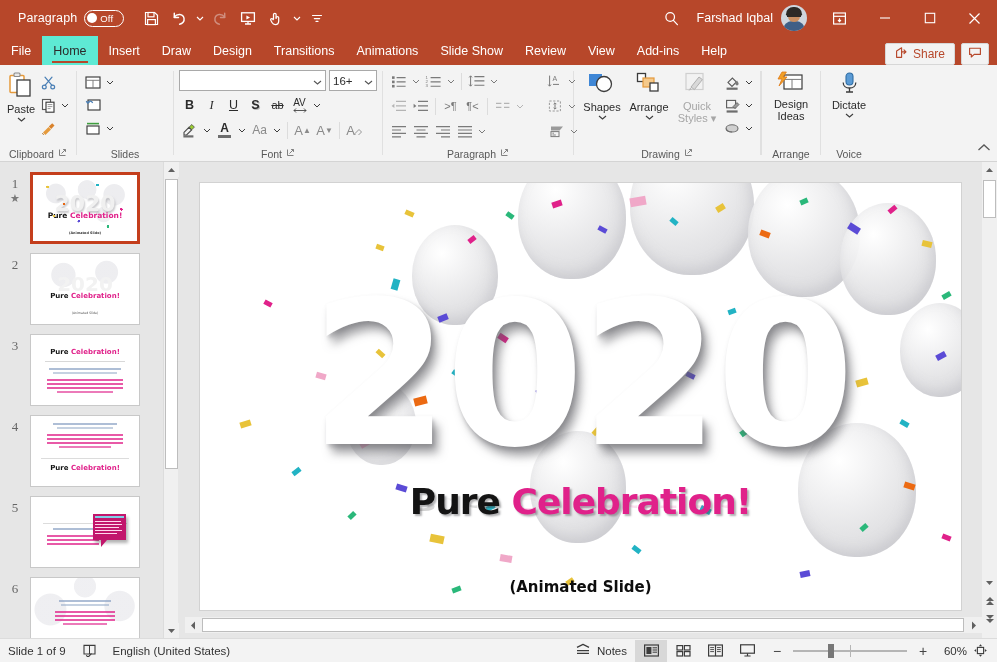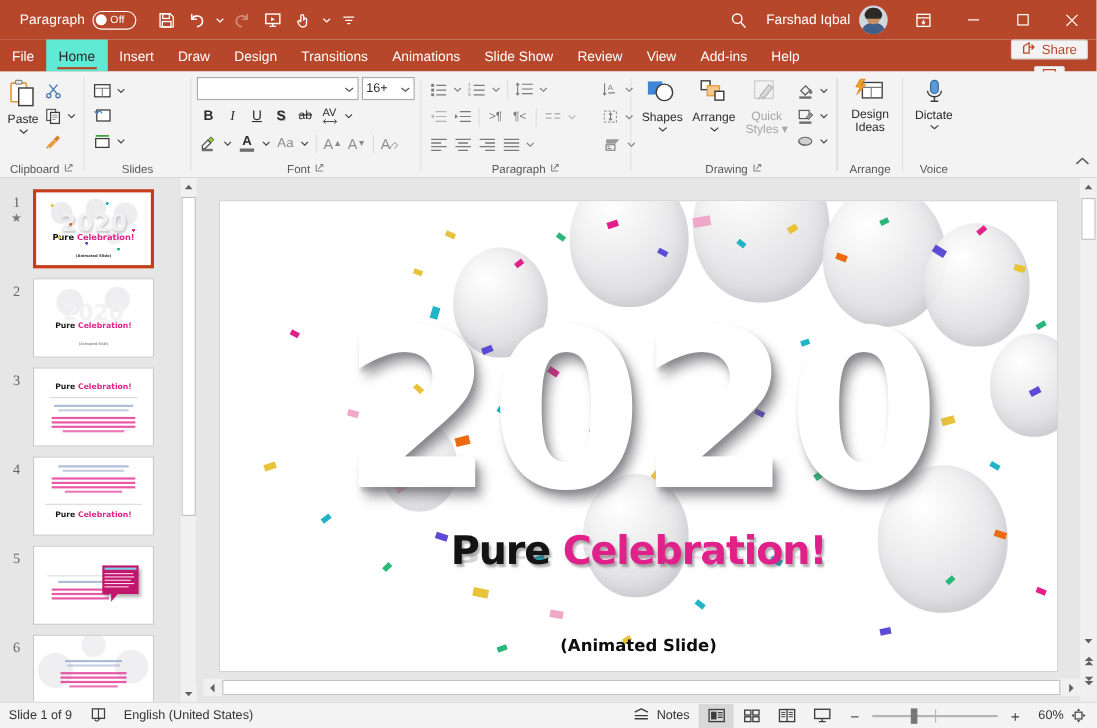--- a/index.html
+++ b/index.html
@@ -62,21 +62,21 @@
   .tab {
     padding: 0 11px; height: 29px; display: flex; align-items: center;
     font-size: 12.5px; color: #fff; white-space: nowrap; position: relative;
   }
   .tab.file { background: #b7472a; }
   .tab.active { background: #5eead4; color: #2b2b2b; }
   .tab.active::after {
     content: ""; position: absolute; left: 10px; right: 10px; bottom: 2px;
     height: 2.5px; background: #b7472a;
   }
-  .tab-right { margin-left: auto; display: flex; align-items: center; gap: 6px; padding-right: 8px; height: 29px; flex-direction: column; }
+  .tab-right { margin-left: auto; display: flex; align-items: flex-end; gap: 6px; padding-right: 8px; height: 29px; }
   .sharebtn {
     display: flex; align-items: center; gap: 5px; height: 22px;
     background: #f3f3f3; border: 1px solid #d7d7d7; border-radius: 2px;
     padding: 0 9px; color: #b7472a; font-size: 12px;
   }
   .cmtbtn {
     width: 28px; height: 22px; background: #f3f3f3; border: 1px solid #d7d7d7;
     border-radius: 2px; display: flex; align-items: center; justify-content: center;
   }
 

